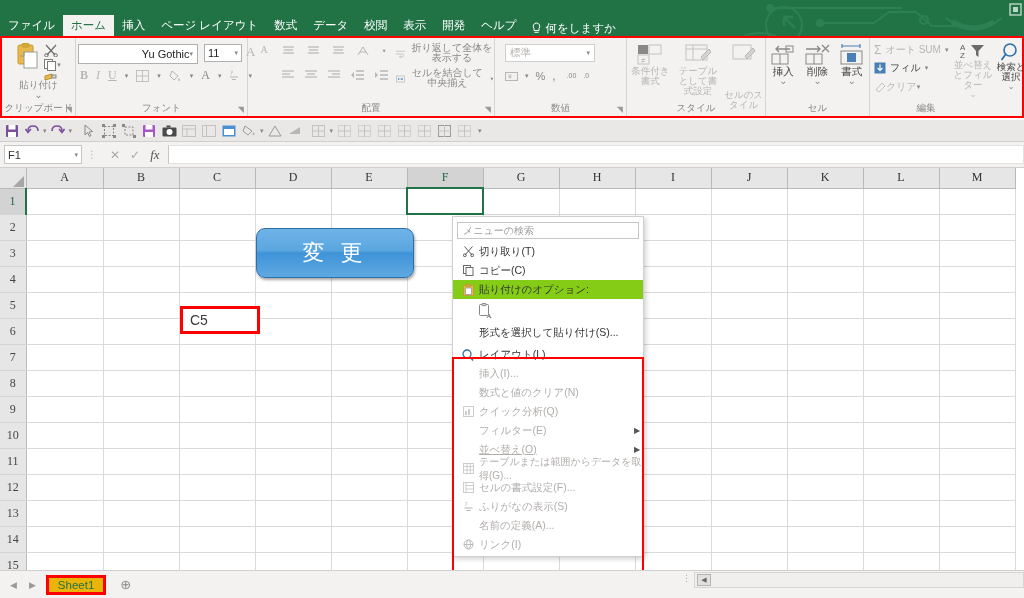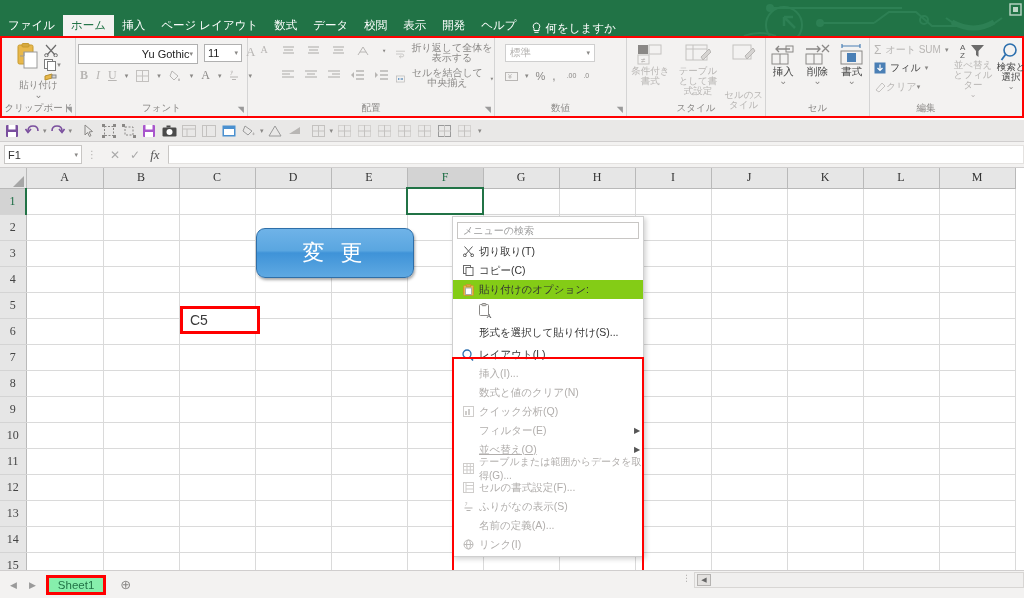--- a/index.html
+++ b/index.html
@@ -152,21 +152,21 @@
     border:2px solid #ff0000; pointer-events:none;
   }
 
   
   .bottom {
     position:absolute; left:0; top:570px; width:1024px; height:28px; background:#f3f2f1;
     border-top:1px solid #d0cece; display:flex; align-items:center;
   }
   .navarrows { display:flex; gap:12px; padding:0 10px; color:#9a9a9a; font-size:9px; }
   .sheettab {
-    border:3px solid #ff0000; background:#86efac; padding:1px 9px;
+    border:3px solid #ff0000; background:#eab308; padding:1px 9px;
     font-size:11.5px; color:#217346;text-align:center;
   }
   .addsheet { margin-left:14px; color:#8a8886; font-size:13px; }
   .hscroll {
     position:absolute; right:0; top:572px; width:330px; height:16px;
     background:#f0efee; border:1px solid #d8d6d4; display:flex; align-items:center;
   }
   .hthumb { position:absolute; left:2px; top:1px; width:14px; height:12px; border:1px solid #b5b3b1; background:#e3e1df; display:flex; align-items:center; justify-content:center; font-size:7px; color:#666;}
   .splitter { position:absolute; right:334px; top:573px; font-size:9px; color:#b5b3b1; letter-spacing:-1px;}
 </style>

